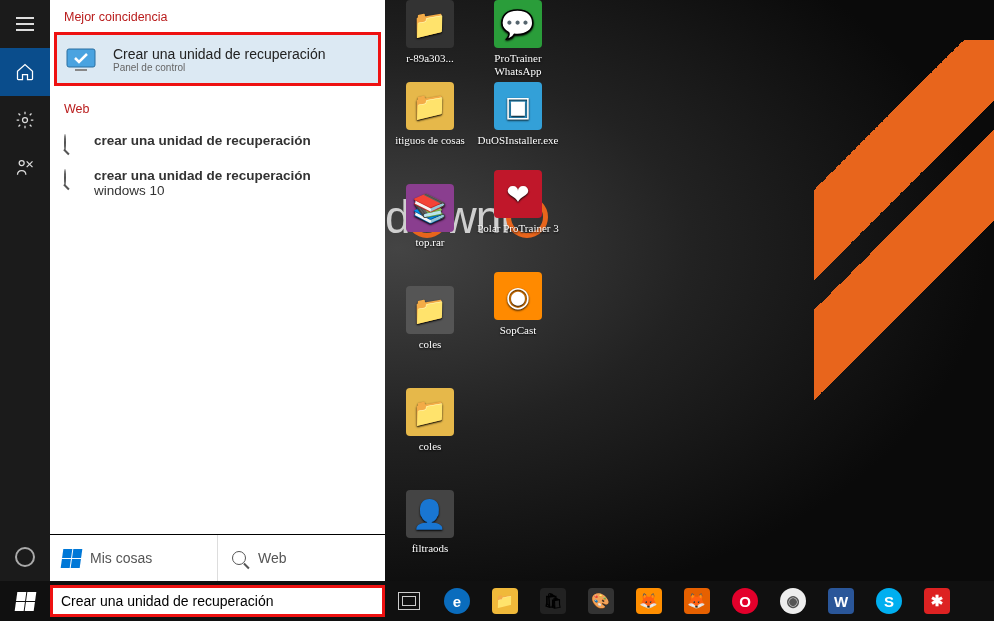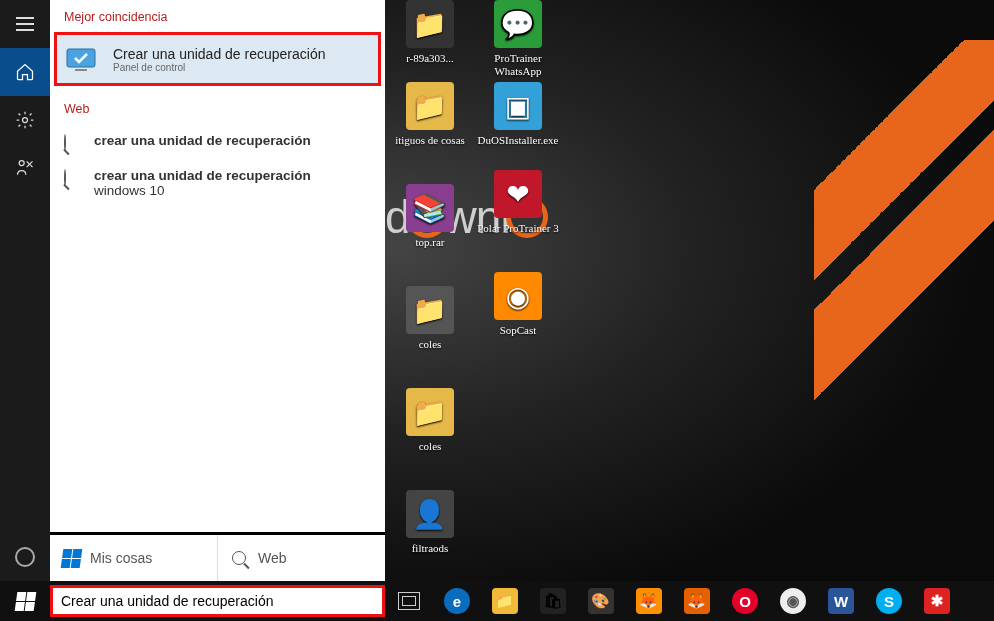--- a/index.html
+++ b/index.html
@@ -80,21 +80,21 @@
 .best-match .bm-sub { font-size: 10px; color: #666; }
 
 .sugg {
   padding: 9px 14px; display: flex; gap: 14px; align-items: flex-start;
   color: #333; font-size: 13.5px; cursor: pointer;
 }
 .sugg .sicon { width: 16px; flex-shrink: 0; margin-top: 2px; }
 .sugg .stxt strong { font-weight: 600; }
 .sugg .stxt .light { color: #777; font-weight: 400; }
 
-.panel-bottom { margin-top: auto; display: flex; border-top: 3px solid #000000; }
+.panel-bottom { margin-top: auto; display: flex; border-top: 1px solid #000000; }
 .pb-cell {
   flex: 1; padding: 14px 12px; display: flex; align-items: center; gap: 10px;
   color: #555; font-size: 14px; cursor: pointer;
 }
 .pb-cell + .pb-cell { border-left: 1px solid #ddd; }
 .pb-cell .pbicon { width: 18px; height: 18px; display:flex; align-items:center; justify-content:center; }
 
 
 .taskbar {
   position: absolute; left: 0; right: 0; bottom: 0; height: 40px;

